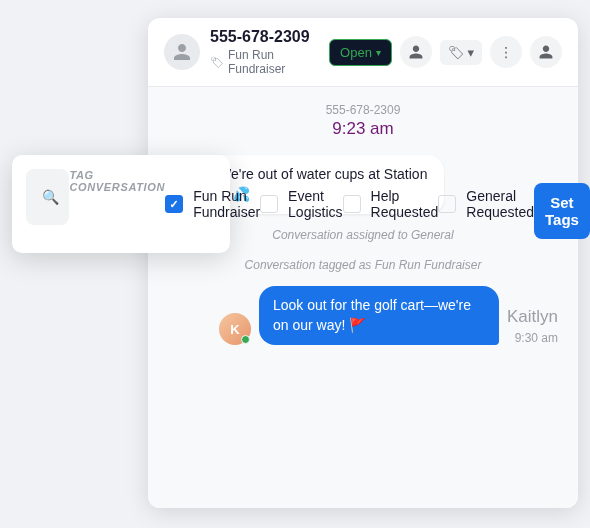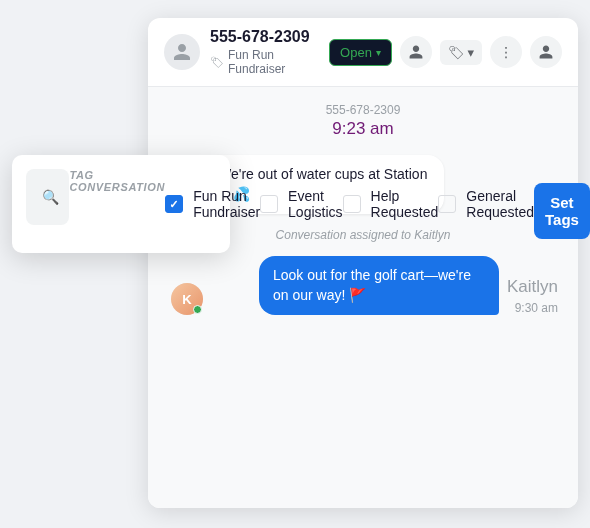--- a/index.html
+++ b/index.html
@@ -204,21 +204,20 @@
       background: #fff;
       color: #1a1a2e;
       border-bottom-left-radius: 4px;
       box-shadow: 0 1px 3px rgba(0,0,0,0.08);
     }
 
     .msg-bubble.outgoing-bubble {
       background: #1a73e8;
       color: #fff;
       border-bottom-right-radius: 4px;
-      margin-left: 48px;
     }
 
     .system-msg {
       text-align: center;
       font-size: 12px;
       color: #9aa0a6;
       font-style: italic;
       padding: 2px 0;
     }
 
@@ -412,21 +411,22 @@
 
     <div class="msg-row incoming">
       <div class="msg-avatar">
         <svg viewBox="0 0 24 24">
             <path d="M12 12c2.7 0 4.8-2.1 4.8-4.8S14.7 2.4 12 2.4 7.2 4.5 7.2 7.2 9.3 12 12 12zm0 2.4c-3.2 0-9.6 1.6-9.6 4.8v2.4h19.2v-2.4c0-3.2-6.4-4.8-9.6-4.8z"></path>
           </svg>
       </div>
       <div class="msg-bubble incoming-bubble">We're out of water cups at Station 4. 💦</div>
     </div>
 
-    <div class="system-msg">Conversation assigned to Kaitlyn</div>
+    <div class="system-msg">Conversation assigned to General</div>
+    <div class="system-msg">Conversation tagged as Fun Run Fundraiser</div>
 
     <div class="msg-row outgoing">
       <div class="outgoing-meta">
         <span class="outgoing-sender">Kaitlyn</span>
         <span class="outgoing-time">9:30 am</span>
       </div>
       <div class="msg-bubble outgoing-bubble">Look out for the golf cart—we're on our way! 🚩</div>
       <div class="msg-avatar avatar-online">
 
         <div style="width:32px;height:32px;border-radius:50%;background:linear-gradient(135deg,#f5c6a0,#e8956b);display:flex;align-items:center;justify-content:center;font-size:13px;font-weight:600;color:#fff;">K</div>

